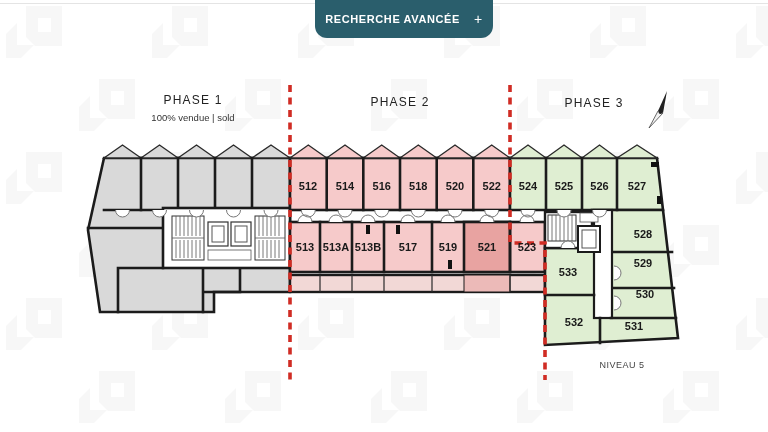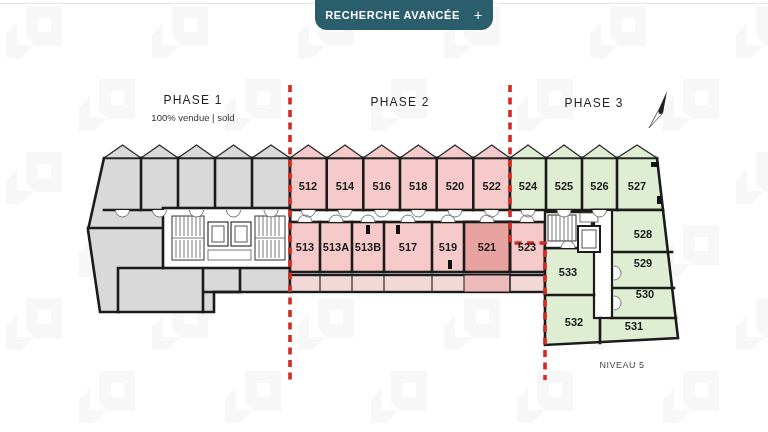--- a/index.html
+++ b/index.html
@@ -4,21 +4,21 @@
 <style>
   html,body{margin:0;padding:0;}
   body{
     width:768px;height:432px;position:relative;overflow:hidden;
     background:#ffffff;
     font-family:"Liberation Sans", sans-serif;
   }
   #watermark{position:absolute;inset:0;z-index:0;}
   #topline{position:absolute;top:3px;left:0;width:768px;height:1px;background:#e4e4e4;z-index:1;}
   #adv-btn{
-    position:absolute;left:315px;top:0;width:178px;height:30px;z-index:3;
+    position:absolute;left:315px;top:0;width:178px;height:38px;z-index:3;
     background:#2a5e6c;color:#ffffff;border:none;cursor:pointer;
     border-radius:0 0 12px 12px;
     display:flex;align-items:center;justify-content:center;gap:14px;
     font-family:"Liberation Sans", sans-serif;
     font-size:11px;font-weight:bold;letter-spacing:.6px;
   }
   #adv-btn .plus{font-size:14px;font-weight:normal;margin-top:-1px;}
   #plan{position:absolute;inset:0;z-index:2;}
   text{font-family:"Liberation Sans", sans-serif;}
   .unitnum{font-size:11px;font-weight:bold;fill:#1a1a1a;}

